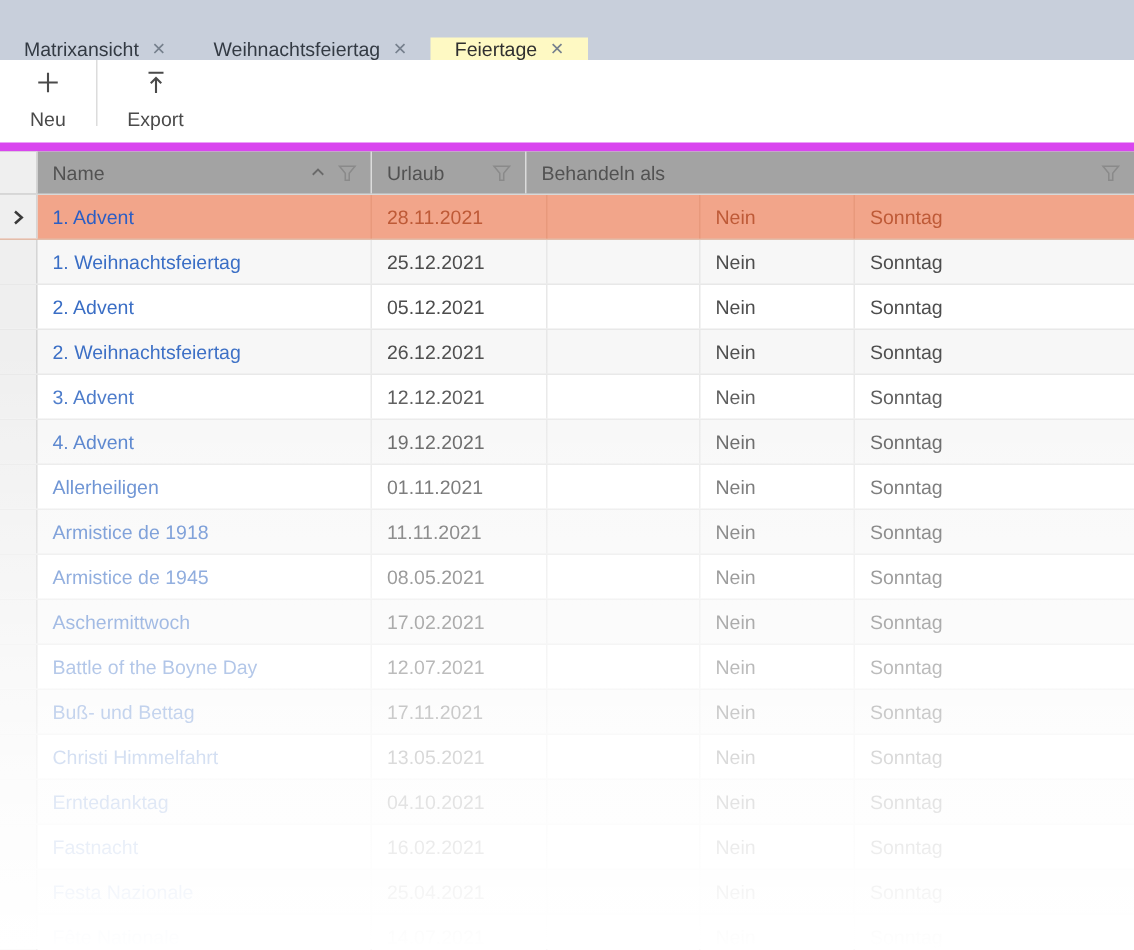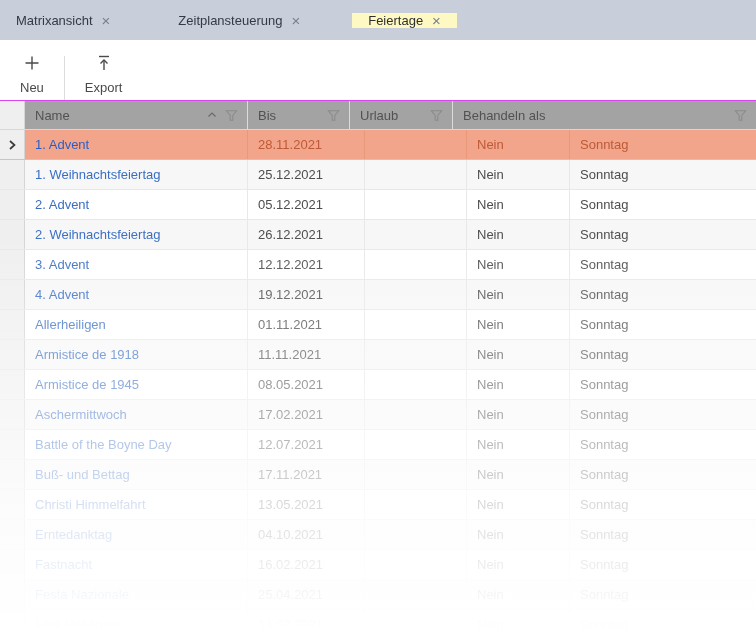--- a/index.html
+++ b/index.html
@@ -9,35 +9,35 @@
     font-size: 13px;
     background: #ffffff;
     color: #4d4d4d;
   }
   .app { width: 756px; height: 633px; display: flex; flex-direction: column; background:#fff; }
 
   
   .tabbar {
     height: 40px; flex: 0 0 40px;
     background: var(--tabbar-bg, #C8CFDB);
-    display: flex; align-items: center; gap: 36px;
+    display: flex; align-items: flex-end;
   }
   .tab {
     display: flex; align-items: center; gap: 9px;
     padding: 0 16px; cursor: default; border: none; background: transparent;
     font-family: inherit; font-size: 13px; color: #333a43;
   }
   .tab.active { background: #fef9c3; color: #2f2f2f; }
   .tab-close { font-size: 15px; line-height: 1; color: #76808d; }
 
   
   .toolbar {
     height: 61px; flex: 0 0 61px;
-    background: #fff; border-bottom: 1px solid #d946ef;
-    display: flex; align-items: flex-end; padding-left: 8px;
+    background: #fff; border-bottom: 6px solid #d946ef;
+    display: flex; align-items: flex-start; padding-left: 8px;
   }
   .tb-btn {
     display: flex; flex-direction: column; align-items: center; justify-content: center;
     gap: 4px; padding: 0 12px; height: 52px; min-width: 44px;
     background: transparent; border: none; font-family: inherit;
     font-size: 13px; color: #4a4a4a; cursor: default;
   }
   .tb-btn svg { stroke: #4a4a4a; }
   .tb-btn.disabled { color: var(--disabled-color, #c0c0c0); }
   .tb-btn.disabled svg { stroke: var(--disabled-color, #c0c0c0); }
@@ -100,21 +100,21 @@
 <body>
 
 <div class="app">
 
   <div class="tabbar">
     <div class="tab">
       <span class="tab-label">Matrixansicht</span>
       <span class="tab-close">×</span>
     </div>
     <div class="tab">
-      <span class="tab-label">Zeitplansteuerung</span>
+      <span class="tab-label">Weihnachtsfeiertag</span>
       <span class="tab-close">×</span>
     </div>
     <div class="tab active">
       <span class="tab-label">Feiertage</span>
       <span class="tab-close">×</span>
     </div>
   </div>
 
   <div class="toolbar">
     <button class="tb-btn">
@@ -141,28 +141,20 @@
   <div class="grid">
     <div class="grid-header">
       <div class="h-cell col-sel"></div>
       <div class="h-cell col-name">
         <span class="h-label">Name</span>
         <span class="caret">
           <svg width="12" height="12" viewBox="0 0 12 12" fill="none" stroke="#6a6a6a" stroke-width="1.2">
             <path d="M2.5 7.5 L6 4 L9.5 7.5"></path>
           </svg>
         </span>
-        <span class="funnel">
-          <svg width="15" height="15" viewBox="0 0 16 16" fill="none" stroke="#8a8a8a" stroke-width="1.1">
-            <path d="M2.5 3 H13.5 L9.4 8 V13 H6.6 V8 Z"></path>
-          </svg>
-        </span>
-      </div>
-      <div class="h-cell col-bis">
-        <span class="h-label">Bis</span>
         <span class="funnel">
           <svg width="15" height="15" viewBox="0 0 16 16" fill="none" stroke="#8a8a8a" stroke-width="1.1">
             <path d="M2.5 3 H13.5 L9.4 8 V13 H6.6 V8 Z"></path>
           </svg>
         </span>
       </div>
       <div class="h-cell col-url">
         <span class="h-label">Urlaub</span>
         <span class="funnel">
           <svg width="15" height="15" viewBox="0 0 16 16" fill="none" stroke="#8a8a8a" stroke-width="1.1">

